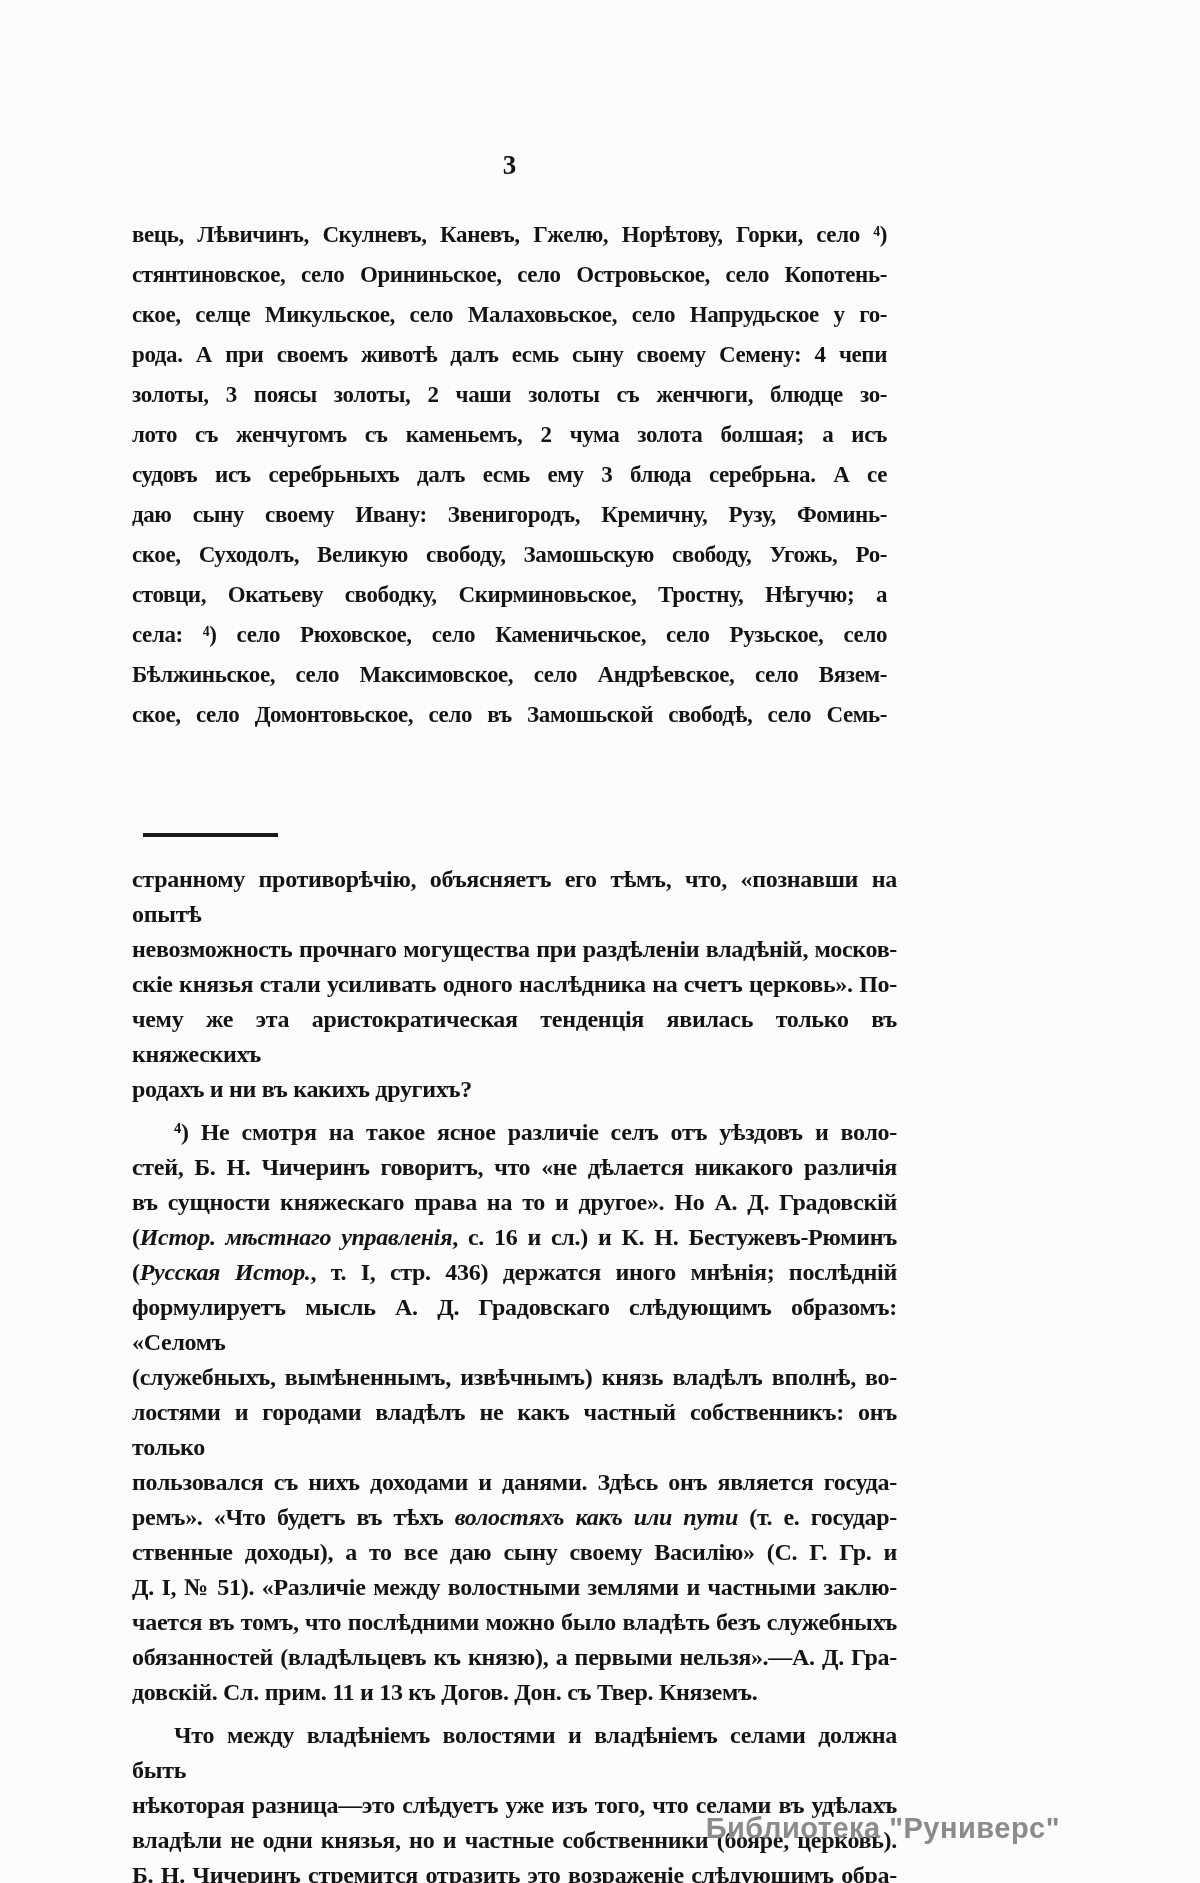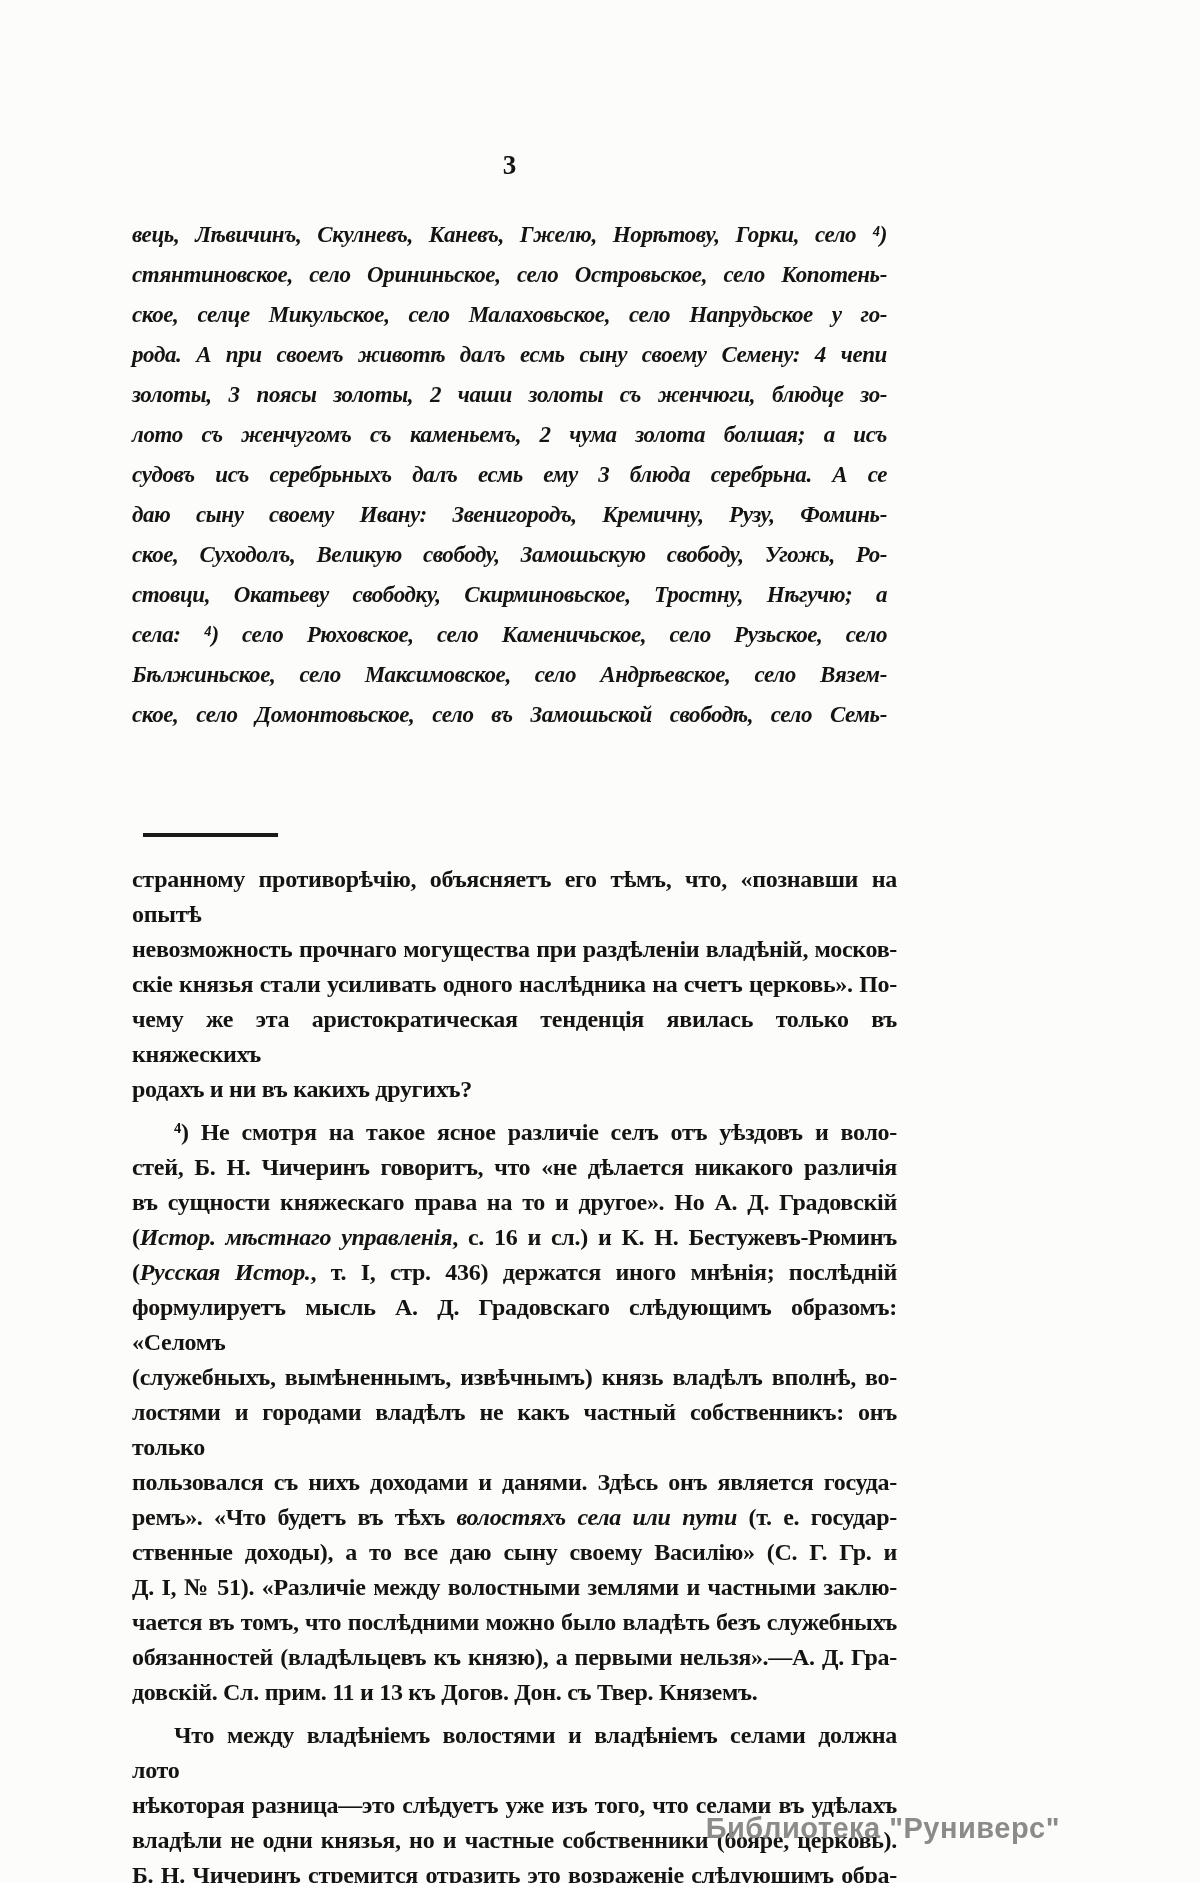--- a/index.html
+++ b/index.html
@@ -28,21 +28,20 @@
   }
   .main-text {
     position: absolute;
     left: 132px;
     top: 215px;
     width: 755px;
     font-size: 23px;
     font-weight: bold;
     line-height: 40px;
     letter-spacing: -0.4px;
-    font-style: italic;
   }
   .tline {
     text-align: justify;
     text-align-last: justify;
   }
   .tline.last-left {
     text-align-last: left;
   }
   .tline.indent {
     text-indent: 42px;
@@ -114,29 +113,29 @@
       <div class="fn-para">
         <div class="tline indent">⁴) Не смотря на такое ясное различіе селъ отъ уѣздовъ и воло-</div>
         <div class="tline">стей, Б. Н. Чичеринъ говоритъ, что «не дѣлается никакого различія</div>
         <div class="tline">въ сущности княжескаго права на то и другое». Но А. Д. Градовскій</div>
         <div class="tline">(<i>Истор. мѣстнаго управленія</i>, с. 16 и сл.) и К. Н. Бестужевъ-Рюминъ</div>
         <div class="tline">(<i>Русская Истор.</i>, т. I, стр. 436) держатся иного мнѣнія; послѣдній</div>
         <div class="tline">формулируетъ мысль А. Д. Градовскаго слѣдующимъ образомъ: «Селомъ</div>
         <div class="tline">(служебныхъ, вымѣненнымъ, извѣчнымъ) князь владѣлъ вполнѣ, во-</div>
         <div class="tline">лостями и городами владѣлъ не какъ частный собственникъ: онъ только</div>
         <div class="tline">пользовался съ нихъ доходами и данями. Здѣсь онъ является госуда-</div>
-        <div class="tline">ремъ». «Что будетъ въ тѣхъ <i>волостяхъ села или пути</i> (т. е. государ-</div>
+        <div class="tline">ремъ». «Что будетъ въ тѣхъ <i>волостяхъ какъ или пути</i> (т. е. государ-</div>
         <div class="tline">ственные доходы), а то все даю сыну своему Василію» (С. Г. Гр. и</div>
         <div class="tline">Д. I, № 51). «Различіе между волостными землями и частными заклю-</div>
         <div class="tline">чается въ томъ, что послѣдними можно было владѣть безъ служебныхъ</div>
         <div class="tline">обязанностей (владѣльцевъ къ князю), а первыми нельзя».—А. Д. Гра-</div>
         <div class="tline last-left">довскій. Сл. прим. 11 и 13 къ Догов. Дон. съ Твер. Княземъ.</div>
       </div>
       <div class="fn-para">
-        <div class="tline indent">Что между владѣніемъ волостями и владѣніемъ селами должна лото</div>
+        <div class="tline indent">Что между владѣніемъ волостями и владѣніемъ селами должна быть</div>
         <div class="tline">нѣкоторая разница—это слѣдуетъ уже изъ того, что селами въ удѣлахъ</div>
         <div class="tline">владѣли не одни князья, но и частные собственники (бояре, церковь).</div>
         <div class="tline">Б. Н. Чичеринъ стремится отразить это возраженіе слѣдующимъ обра-</div>
       </div>
     </div>
 
   <div class="watermark">Библиотека "Руниверс"</div>
 </div>
 
 </body></html>

